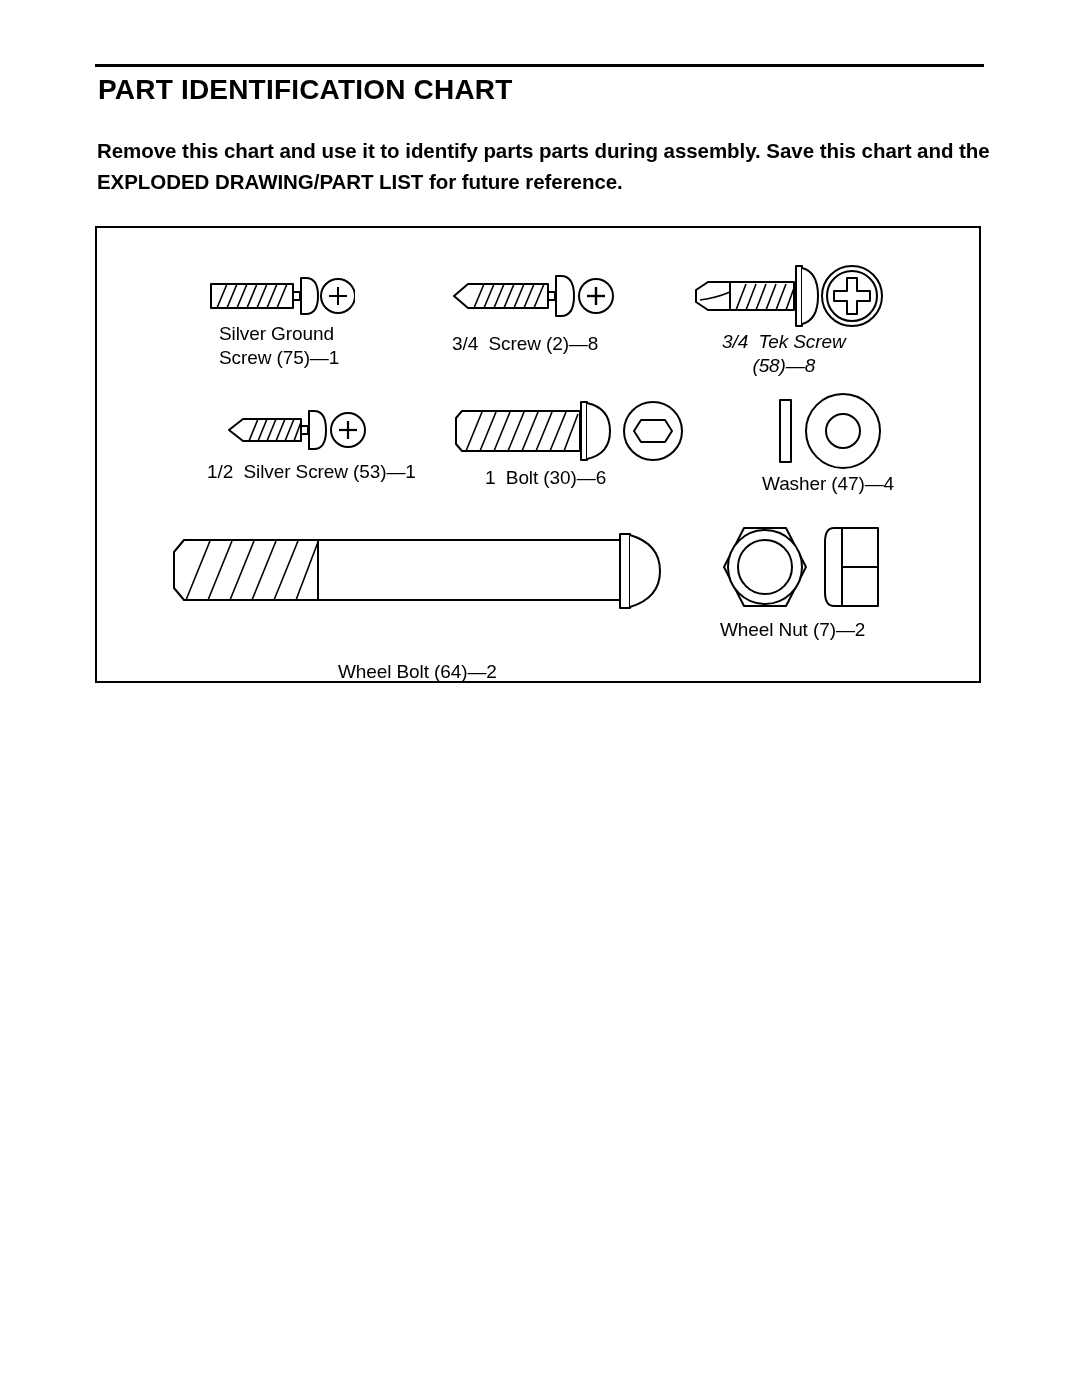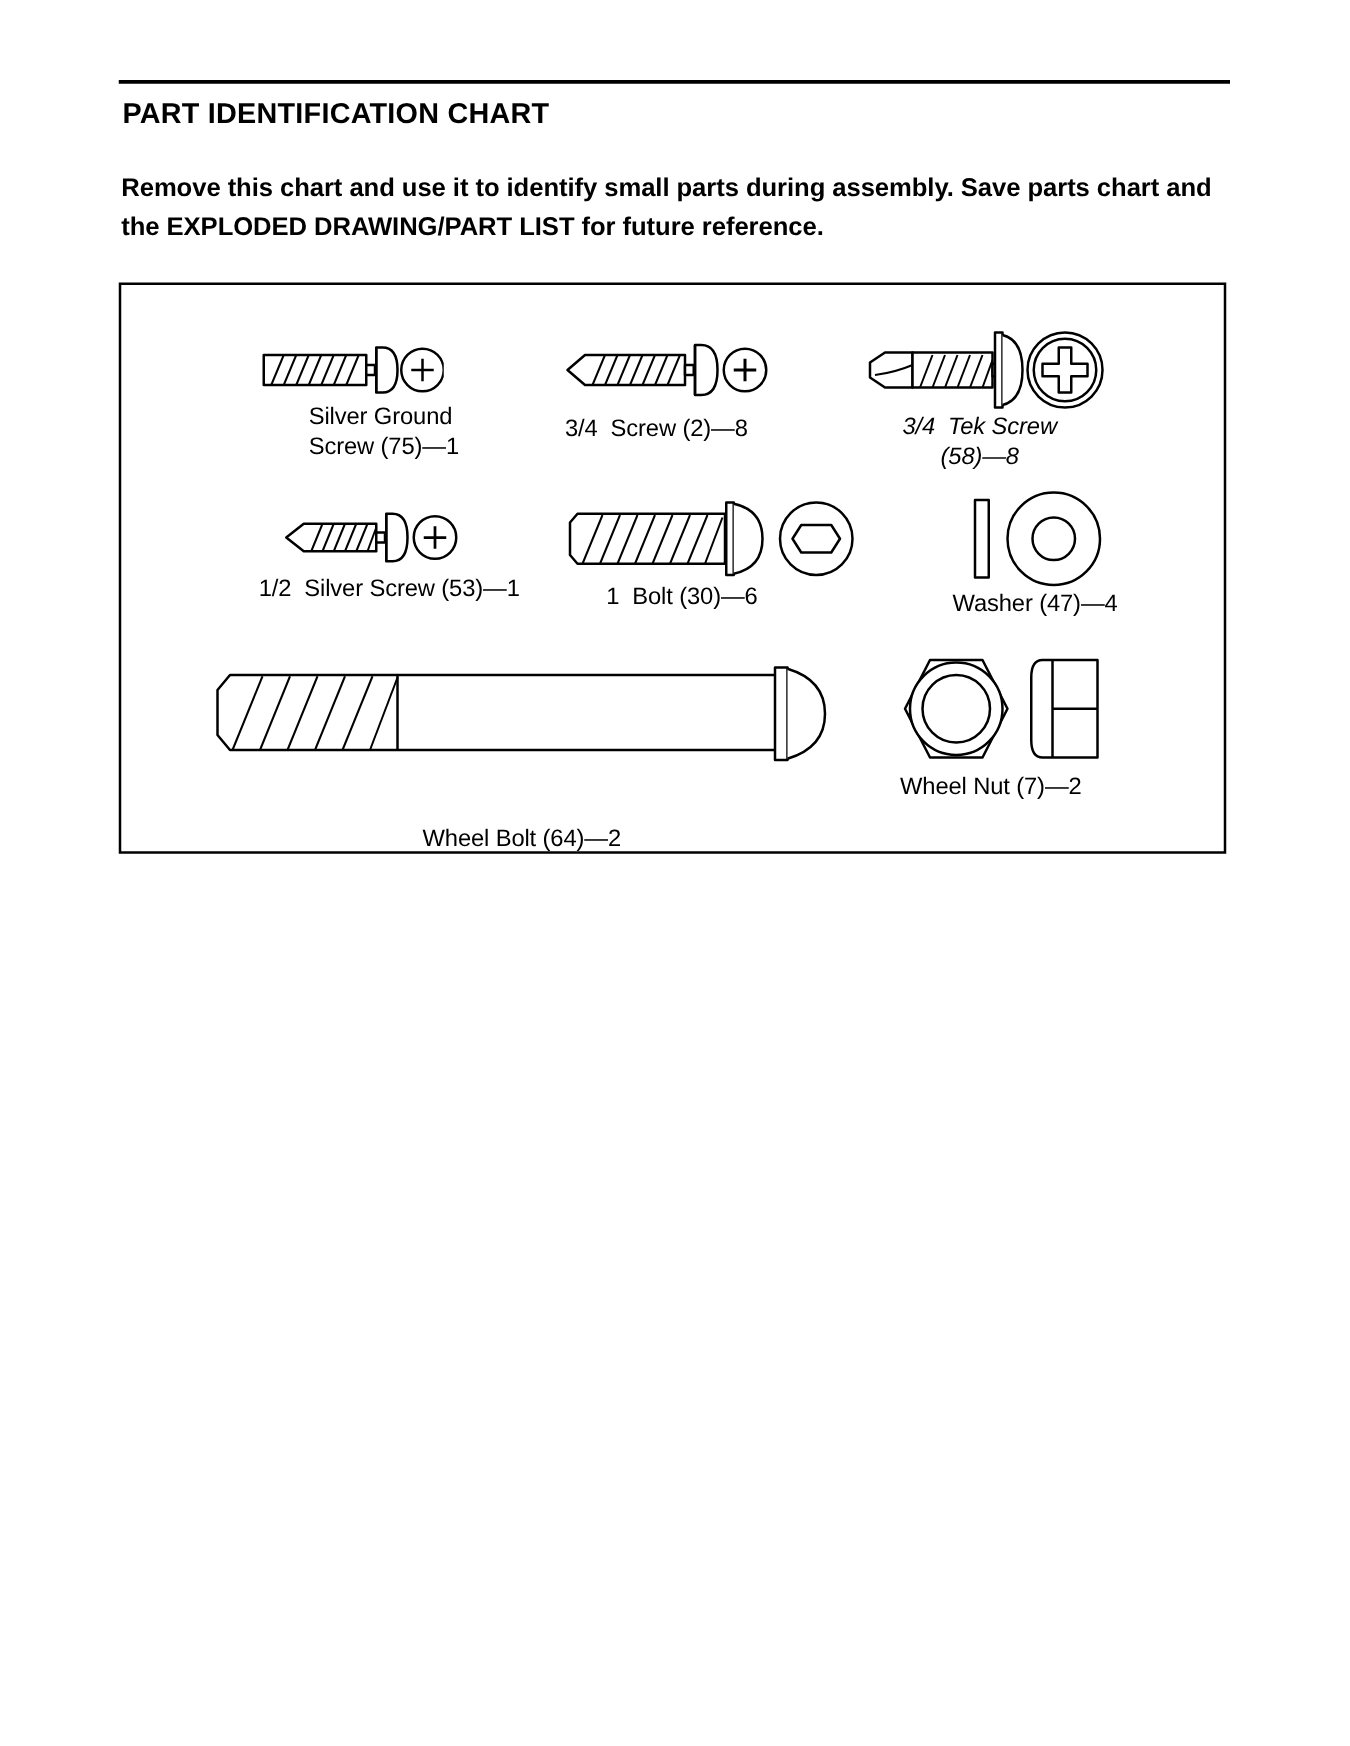--- a/index.html
+++ b/index.html
@@ -22,21 +22,21 @@
     left: 95px;
     top: 64px;
     width: 889px;
     height: 3px;
     background: #000000;
   }
   #page-title {
     position: absolute;
     left: 98px;
     top: 70px;
-    font-size: 23px;
+    font-size: 28px;
     font-weight: bold;
     letter-spacing: 0.2px;
     line-height: 40px;
     white-space: nowrap;
   }
   #intro-text {
     position: absolute;
     left: 97px;
     top: 135px;
     width: 900px;
@@ -73,21 +73,21 @@
     line-height: 24px;
     white-space: pre;
     letter-spacing: -0.1px;
   }
   .part-label.center {
     text-align: center;
   }
 
   
   #cell-ground-screw      { left: 205px; top: 270px; width: 260px; }
-  #cell-ground-screw .part-label { left: 14px; top: 52px; margin-left: 28px; }
+  #cell-ground-screw .part-label { left: 14px; top: 52px; }
 
   #cell-34-screw          { left: 450px; top: 270px; width: 240px; }
   #cell-34-screw .part-label { left: 2px; top: 62px; }
 
   #cell-tek-screw         { left: 690px; top: 262px; width: 260px; }
   #cell-tek-screw .part-label { left: 32px; top: 68px; font-style: italic; }
 
   #cell-half-screw        { left: 225px; top: 404px; width: 260px; }
   #cell-half-screw .part-label { left: -18px; top: 56px; }
 
@@ -103,21 +103,21 @@
   #cell-wheel-nut         { left: 706px; top: 522px; width: 250px; }
   #cell-wheel-nut .part-label { left: 14px; top: 96px; }
 </style>
 </head>
 <body>
 
 <div id="title-rule"></div>
 
 <div id="page-title">PART IDENTIFICATION CHART</div>
 
-<div id="intro-text">Remove this chart and use it to identify small parts during assembly. Save parts chart and the EXPLODED DRAWING/PART LIST for future reference.</div>
+<div id="intro-text">Remove this chart and use it to identify parts parts during assembly. Save this chart and the EXPLODED DRAWING/PART LIST for future reference.</div>
 
 <div id="chart-frame"></div>
 
 <div class="part-cell" id="cell-ground-screw">
   <svg class="part-art" width="150" height="52" viewBox="0 0 150 52">
     <g fill="none" stroke="#000" stroke-width="2" stroke-linejoin="round">
 
       <path d="M6 14 L88 14 L88 38 L6 38 Z" fill="#fff"></path>
 
       <g stroke-width="1.6">

